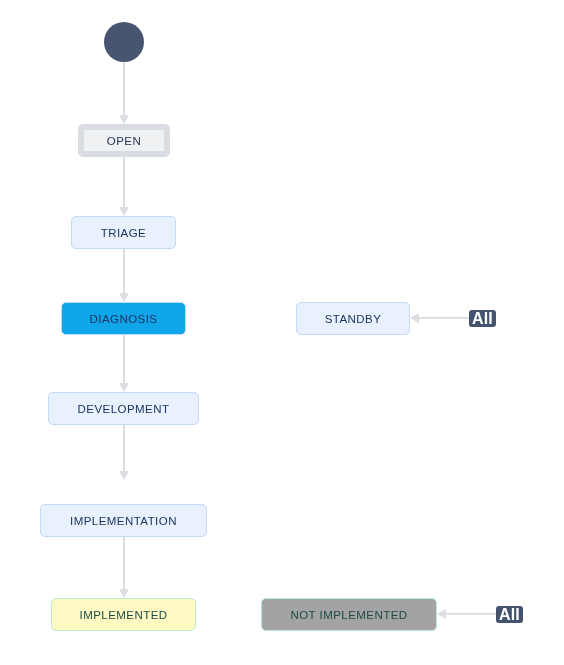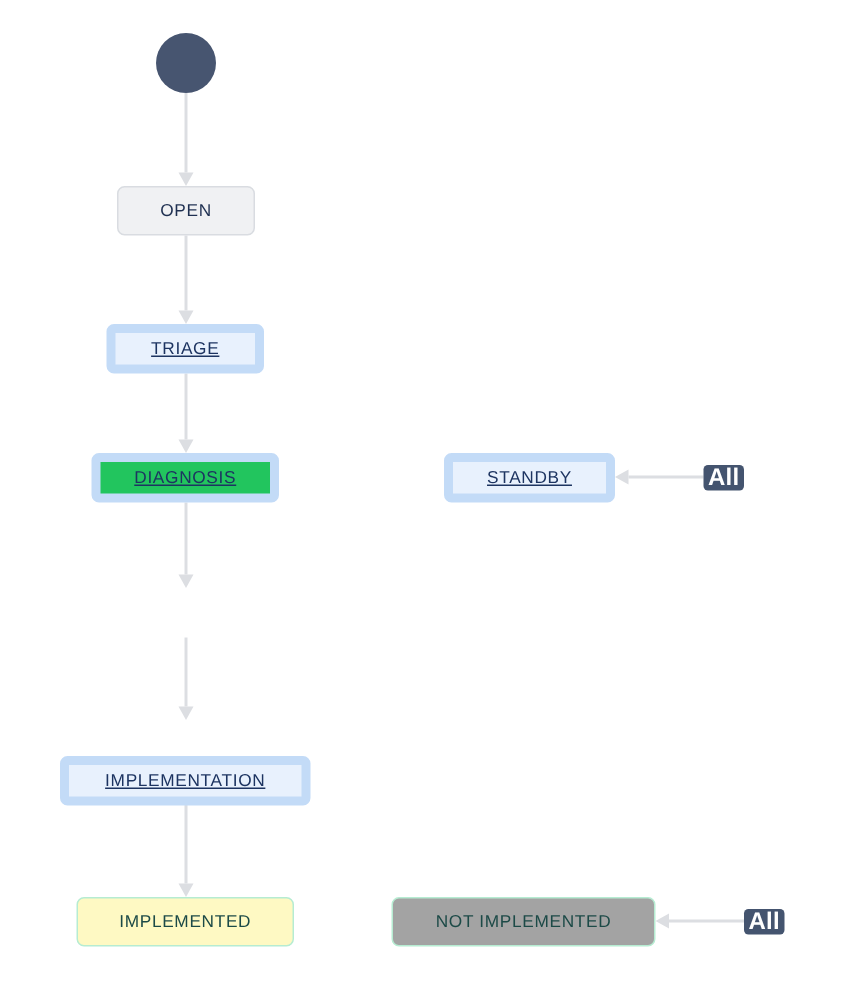--- a/index.html
+++ b/index.html
@@ -41,28 +41,27 @@
     white-space: nowrap;
     user-select: none;
   }
   .node-start {
     position: absolute;
     border-radius: 50%;
     background: #475570;
   }
   .node-initial {
     background: #f0f1f3;
-    border: 1px solid #8b5cf6;
+    border: 6px solid #8b5cf6;
     color: #1f3051;
   }
   .node-progress {
     background: #e8f1fd;
-    border: 6px solid #737373;
+    border: 1px solid #737373;
     color: #1d3461;
-    text-decoration: underline;
   }
   .node-final {
     background: #ddf9eb;
     border: 1px solid #b6ecd2;
     color: #1c4a47;
   }
   .badge {
     position: absolute;
     box-sizing: border-box;
     display: flex;
@@ -121,28 +120,31 @@
   <div class="node-start" style="left: 104px; top: 22px; width: 40px; height: 40px; background: rgb(71, 85, 112);"></div>
 
   <div class="node node-initial" style="left: 78px; top: 124px; width: 92px; height: 33px; background: rgb(240, 241, 243); border-color: rgb(217, 220, 225); color: rgb(31, 48, 81);">
     <span>OPEN</span>
   </div>
 
   <div class="node node-progress" style="left: 71px; top: 216px; width: 105px; height: 33px; background: rgb(232, 241, 253); border-color: rgb(195, 219, 247); color: rgb(29, 52, 97);">
     <span>TRIAGE</span>
   </div>
 
-  <div class="node node-progress" style="left: 61px; top: 302px; width: 125px; height: 33px; background: #22c55e; border-color: rgb(195, 219, 247); color: rgb(29, 52, 97);">
+  <div class="node node-progress" style="left: 61px; top: 302px; width: 125px; height: 33px; background: #0ea5e9; border-color: rgb(195, 219, 247); color: rgb(29, 52, 97);">
     <span>DIAGNOSIS</span>
   </div>
 
   <div class="node node-progress" style="left: 296px; top: 302px; width: 114px; height: 33px; background: rgb(232, 241, 253); border-color: rgb(195, 219, 247); color: rgb(29, 52, 97);">
     <span>STANDBY</span>
   </div>
 
+  <div class="node node-progress" style="left: 48px; top: 392px; width: 151px; height: 33px; background: rgb(232, 241, 253); border-color: rgb(195, 219, 247); color: rgb(29, 52, 97);">
+    <span>DEVELOPMENT</span>
+  </div>
 
   <div class="node node-progress" style="left: 40px; top: 480px; width: 167px; height: 33px; background: rgb(232, 241, 253); border-color: rgb(195, 219, 247); color: rgb(29, 52, 97); margin-top: 24px;">
     <span>IMPLEMENTATION</span>
   </div>
 
   <div class="node node-final" style="left: 51px; top: 598px; width: 145px; height: 33px; background: #fef9c3; border-color: rgb(182, 236, 210); color: rgb(28, 74, 71);">
     <span>IMPLEMENTED</span>
   </div>
 
   <div class="node node-final" style="left: 261px; top: 598px; width: 176px; height: 33px; background: #a3a3a3; border-color: rgb(182, 236, 210); color: rgb(28, 74, 71);">

